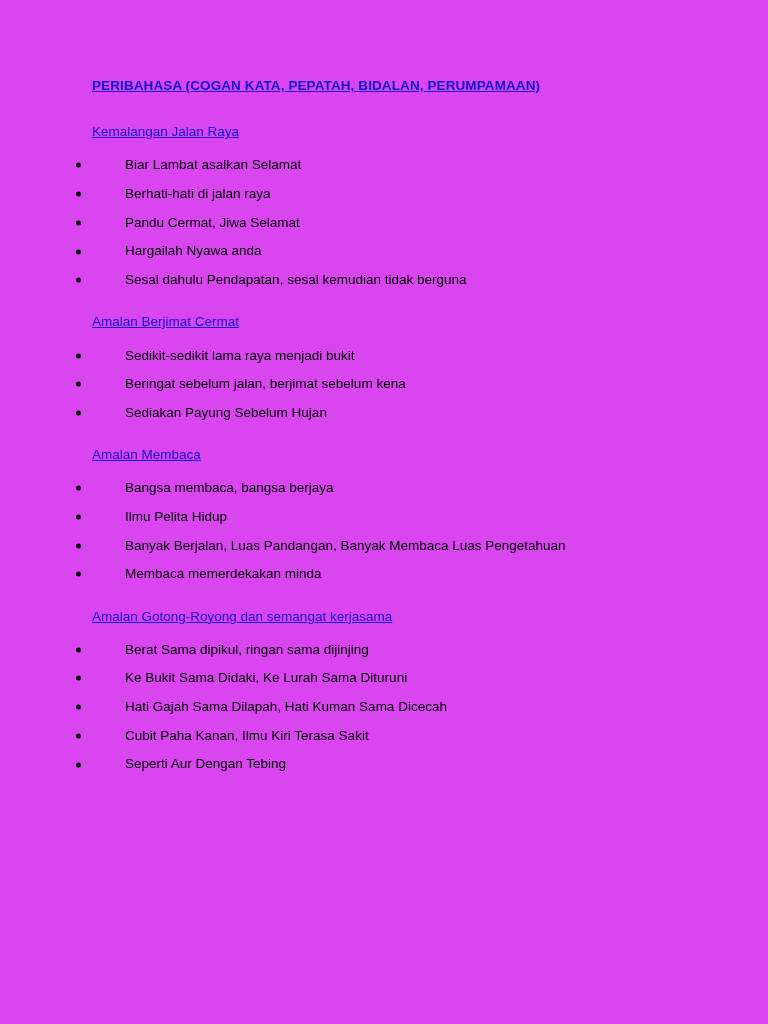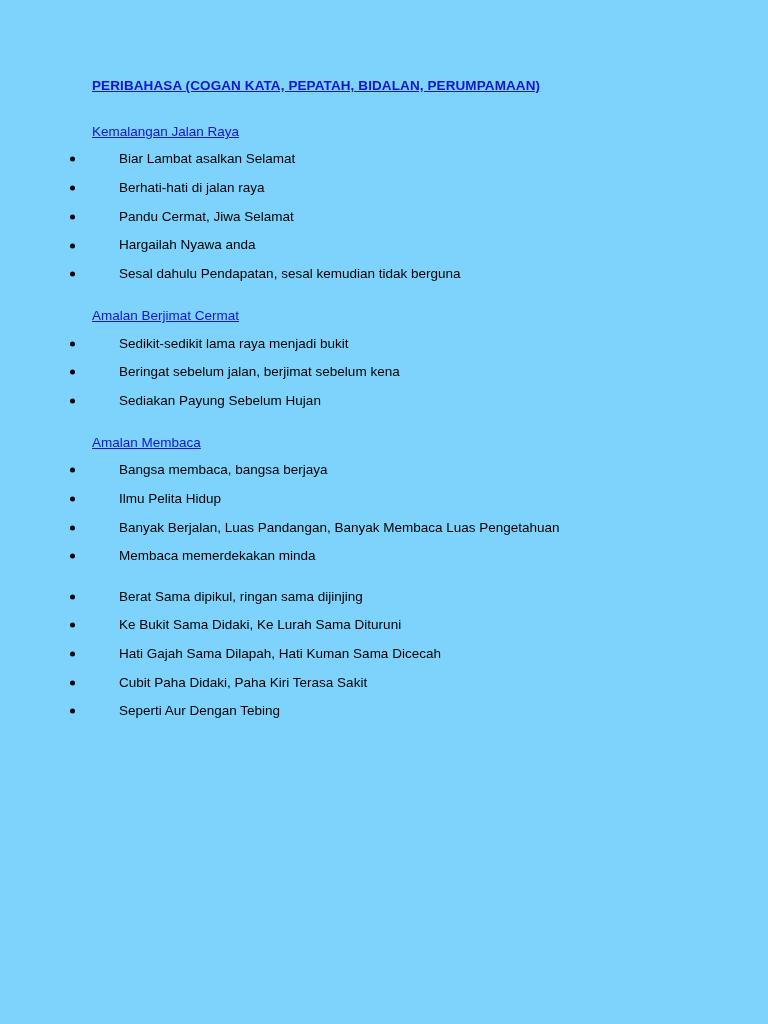--- a/index.html
+++ b/index.html
@@ -11,21 +11,21 @@
     width: 768px;
     height: 1024px;
     font-family: "Liberation Sans", sans-serif;
     color: #000000;
     overflow: hidden;
   }
   .page {
     position: relative;
     width: 768px;
     height: 1024px;
-    background: #7dd3fc;
+    background: #d946ef;
     box-sizing: border-box;
     padding: 78px 56px 0 92px;
   }
   .doc-title {
     font-size: 13.5px;
     font-weight: bold;
     color: #1515cc;
     text-decoration: underline;
     letter-spacing: 0.1px;
     margin: 0 0 28px 0;
@@ -38,21 +38,21 @@
     font-size: 13.5px;
     font-weight: normal;
     color: #1515cc;
     text-decoration: underline;
     margin: 0 0 9px 0;
     line-height: 1.2;
     display: inline-block;
   }
   ul.items {
     list-style: none;
-    margin: 2px;
+    margin: 8px;
     padding: 0;
   }
   ul.items li {
     position: relative;
     font-size: 13.5px;
     color: #000000;
     line-height: 1.2;
     padding: 0 0 0 25px;
     margin: 0 0 12.5px 0;
   }
@@ -99,22 +99,23 @@
     <div class="section-heading">Amalan Membaca</div>
     <ul class="items">
       <li><span class="bullet"></span><span>Bangsa membaca, bangsa berjaya</span></li>
       <li><span class="bullet"></span><span>Ilmu Pelita Hidup</span></li>
       <li><span class="bullet"></span><span>Banyak Berjalan, Luas Pandangan, Banyak Membaca Luas Pengetahuan</span></li>
       <li><span class="bullet"></span><span>Membaca memerdekakan minda</span></li>
     </ul>
   </div>
 
   <div class="section">
+    <div class="section-heading">Amalan Gotong-Royong dan semangat kerjasama</div>
     <ul class="items">
       <li><span class="bullet"></span><span>Berat Sama dipikul, ringan sama dijinjing</span></li>
       <li><span class="bullet"></span><span>Ke Bukit Sama Didaki, Ke Lurah Sama Dituruni</span></li>
       <li><span class="bullet"></span><span>Hati Gajah Sama Dilapah, Hati Kuman Sama Dicecah</span></li>
-      <li><span class="bullet"></span><span>Cubit Paha Didaki, Paha Kiri Terasa Sakit</span></li>
+      <li><span class="bullet"></span><span>Cubit Paha Kanan, Ilmu Kiri Terasa Sakit</span></li>
       <li><span class="bullet"></span><span>Seperti Aur Dengan Tebing</span></li>
     </ul>
   </div>
 
 </div>
 
 </body></html>

